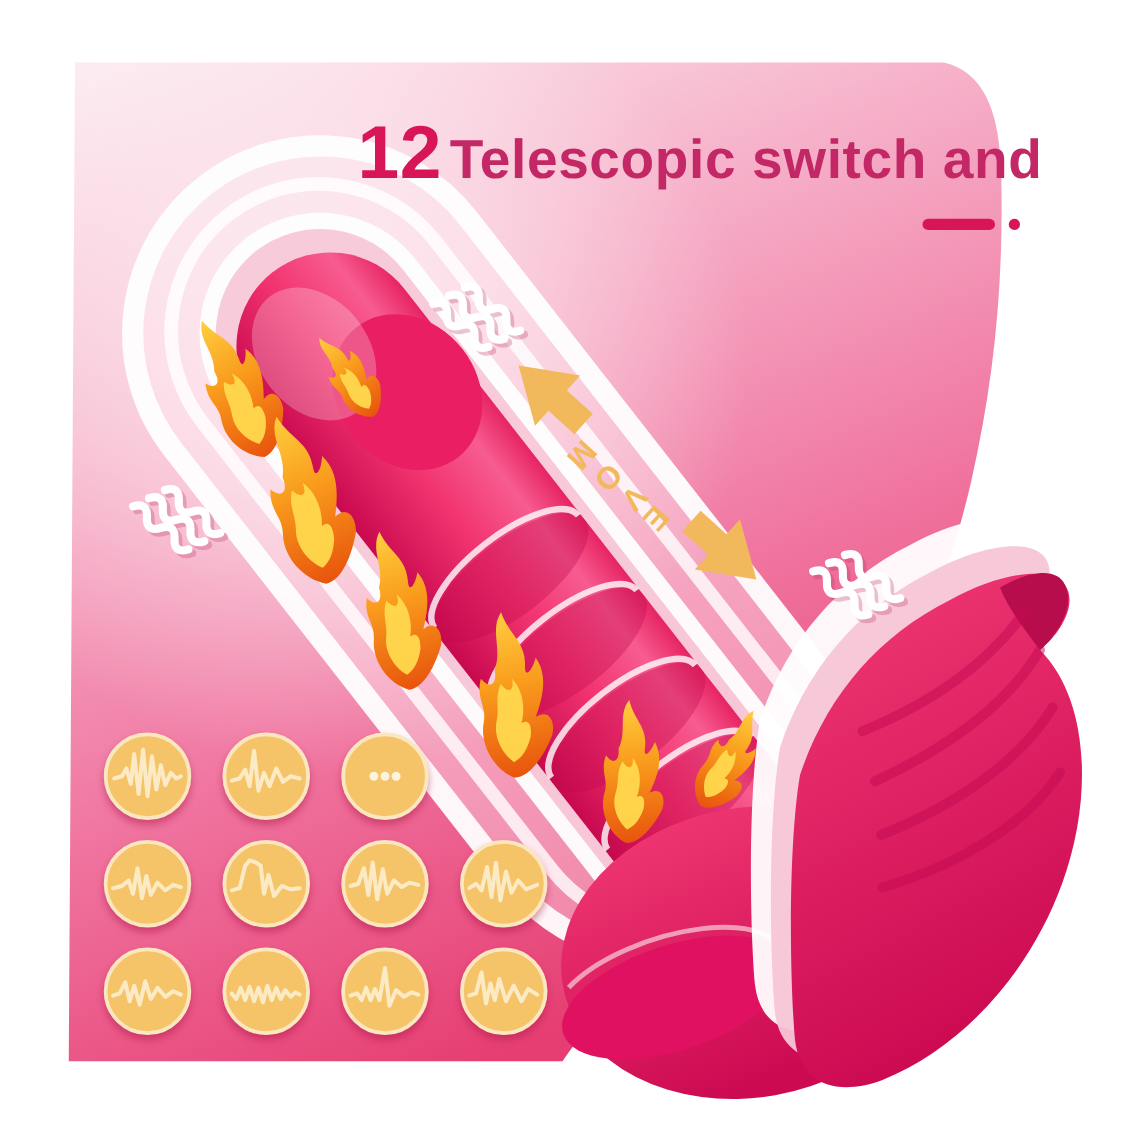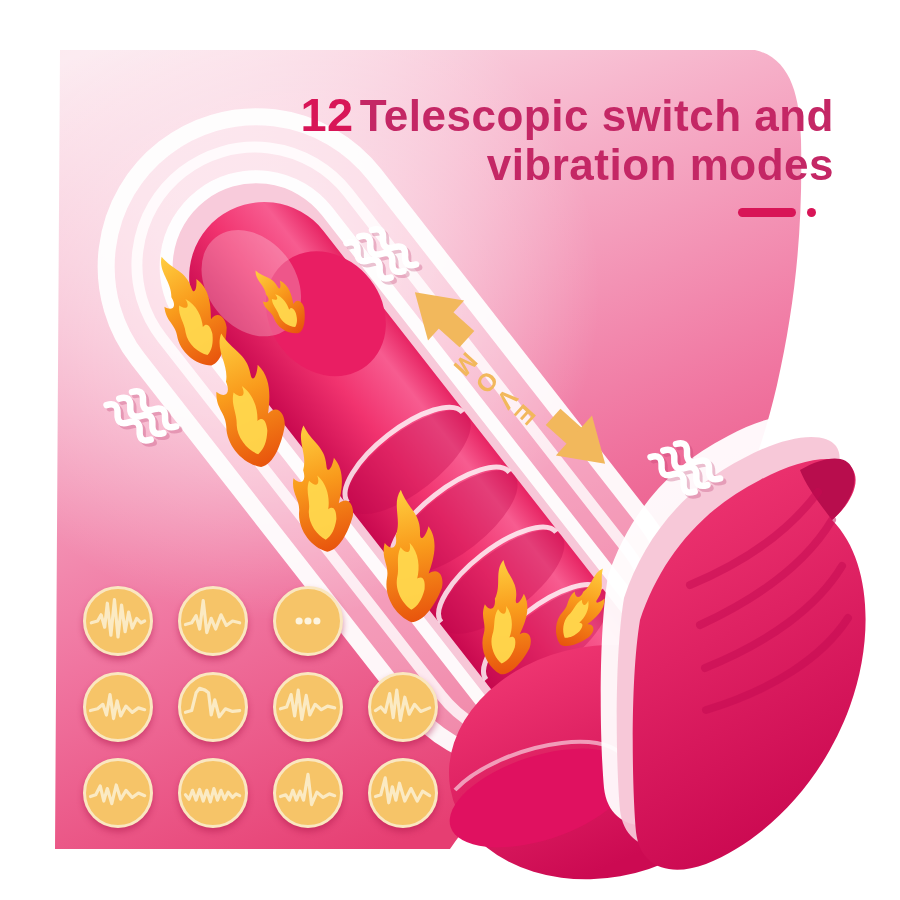--- a/index.html
+++ b/index.html
@@ -2,21 +2,21 @@
 <html style="--accent: #D81557; --title: #C42765; --subtitle: #9D9AA0;"><head>
 <meta charset="utf-8">
 <style>
   html,body{margin:0;padding:0;background:#ffffff;}
   .stage{position:relative;width:900px;height:900px;background:#ffffff;overflow:hidden;
          font-family:"Liberation Sans",sans-serif;}
   .stage svg.art{position:absolute;left:0;top:0;}
   .title-block{position:absolute;top:90px;right:66px;text-align:right;z-index:5;
                color:var(--title,#C42765);}
   .title-line1{font-size:44px;font-weight:600;line-height:1.08;letter-spacing:.5px;}
-  .title-line1 .num{font-size:47px;font-weight:800;color:var(--accent,#D81557);
+  .title-line1 .num{font-size:60px;font-weight:800;color:var(--accent,#D81557);
                     margin-right:6px;vertical-align:baseline;margin-top:32px;}
   .title-line2{font-size:44px;font-weight:600;line-height:1.08;letter-spacing:.5px;}
   .divider{margin-top:20px;margin-right:18px;display:flex;justify-content:flex-end;
            align-items:center;gap:11px;}
   .divider .dash{display:inline-block;width:58px;height:9px;border-radius:5px;
                  background:var(--accent,#D81557);}
   .divider .dot{display:inline-block;width:9px;height:9px;border-radius:50%;
                 background:var(--accent,#D81557);}
   .subtitle{margin-top:14px;font-size:21px;font-weight:400;
             color:var(--subtitle,#9D9AA0);letter-spacing:.5px;}
@@ -163,21 +163,20 @@
         <use href="#waves" transform="translate(132,392) rotate(38)"></use>
         <use href="#waves" transform="translate(676,444) rotate(38)"></use>
       </g>
     </g>
   </svg>
 
   <div class="title-block">
     <div class="title-line1">
       <span class="num">12</span><span>Telescopic switch and</span>
     </div>
-    <div class="title-line2">vibration modes</div>
     <div class="divider">
       <span class="dash"></span>
       <span class="dot"></span>
     </div>
   </div>
 
   <div class="modes-grid">
       <div class="mode" style="left: 83px; top: 586px; background: rgb(246, 196, 104); border-color: rgb(250, 231, 192);">
         <svg viewBox="0 0 72 72">
           <polyline points="6,38 13,36 17,29 21,43 24,16 28,52 32,12 36,54 40,18 44,48 48,26 52,44 57,33 62,38 66,36" fill="none" stroke="#FBEAC3" stroke-width="3.6" stroke-linecap="round" stroke-linejoin="round"></polyline>

